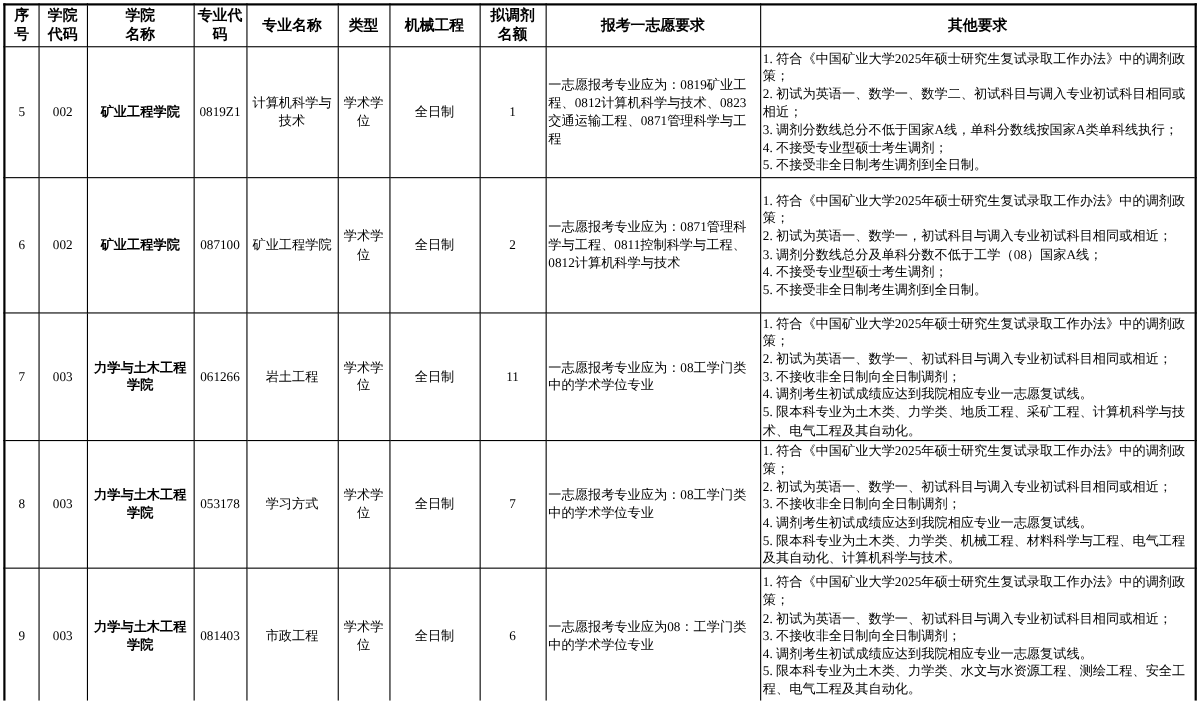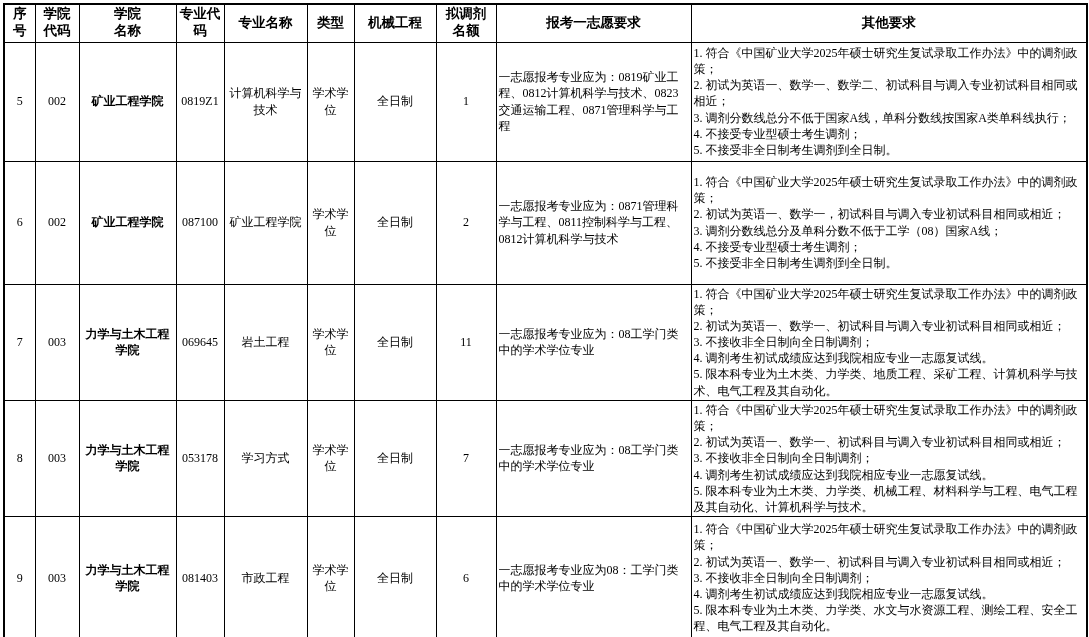--- a/index.html
+++ b/index.html
@@ -121,21 +121,21 @@
           <td class="c9">1. 符合《中国矿业大学2025年硕士研究生复试录取工作办法》中的调剂政策；
 2. 初试为英语一、数学一，初试科目与调入专业初试科目相同或相近；
 3. 调剂分数线总分及单科分数不低于工学（08）国家A线；
 4. 不接受专业型硕士考生调剂；
 5. 不接受非全日制考生调剂到全日制。</td>
         </tr>
         <tr>
           <td class="c0">7</td>
           <td class="c1">003</td>
           <td class="c2">力学与土木工程学院</td>
-          <td class="c3">069645</td>
+          <td class="c3">061266</td>
           <td class="c4">岩土工程</td>
           <td class="c5">学术学位</td>
           <td class="c6">全日制</td>
           <td class="c7">11</td>
           <td class="c8">一志愿报考专业应为：08工学门类中的学术学位专业</td>
           <td class="c9">1. 符合《中国矿业大学2025年硕士研究生复试录取工作办法》中的调剂政策；
 2. 初试为英语一、数学一、初试科目与调入专业初试科目相同或相近；
 3. 不接收非全日制向全日制调剂；
 4. 调剂考生初试成绩应达到我院相应专业一志愿复试线。
 5. 限本科专业为土木类、力学类、地质工程、采矿工程、计算机科学与技术、电气工程及其自动化。</td>

